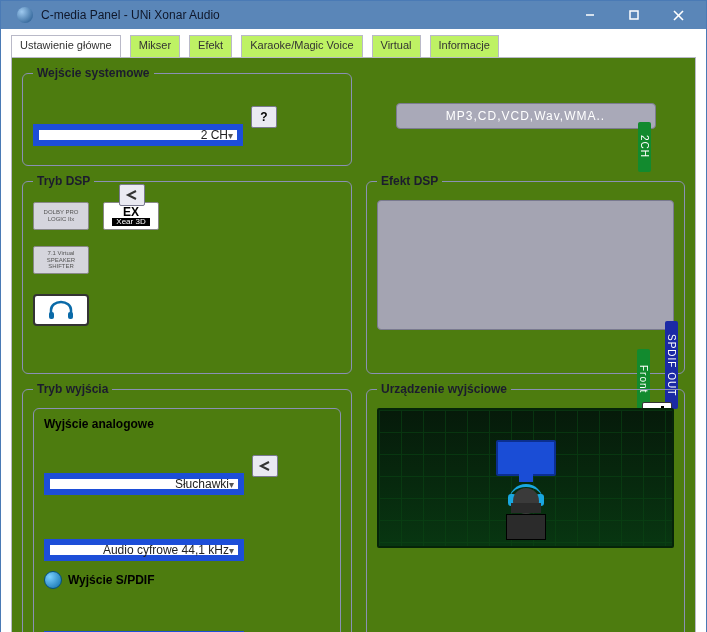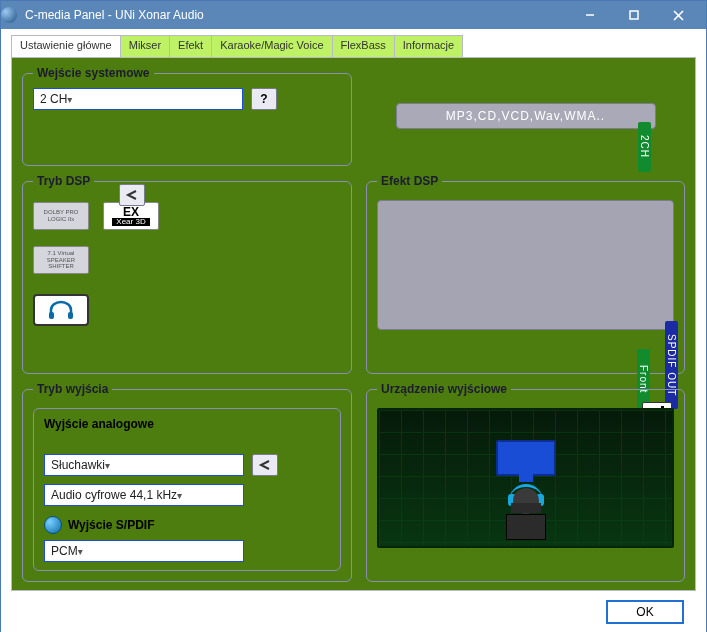--- a/index.html
+++ b/index.html
@@ -16,43 +16,43 @@
     width: 707px;
     height: 632px;
     border: 1px solid #4a7ab5;
     display: flex;
     flex-direction: column;
     box-shadow: 0 0 6px rgba(0,0,0,.25);
   }
   .titlebar {
     height: 30px;
     background: #5a86b8;
-    color: #ffffff;
+    color: #0f172a;
     display: flex;
     align-items: center;
-    padding: 0 6px 0 0;
+    padding: 0 6px 0 16px;
     font-size: 12px;
   }
   .titlebar .icon {
     width: 16px; height:16px; border-radius:50%;
     background: radial-gradient(circle at 30% 30%, #9ec9ef, #1a4f86);
     margin-right: 8px;
   }
   .titlebar .title { flex:1; }
   .win-btn {
     width: 44px; height:28px; display:flex; align-items:center; justify-content:center;
     color:#fff; font-size:13px;
   }
   .client {
     flex:1;
     background:#fff;
     padding: 6px 10px 10px 10px;
     display:flex; flex-direction:column;
   }
-  .tabbar { display:flex; gap:0; height:22px; }
+  .tabbar { display:flex; gap:10px; height:22px; }
   .tab {
     padding: 3px 8px;
     border: 1px solid #b9b9c8;
     border-bottom: none;
     background:#bef264;
     font-size:11px;
     color:#333;
     margin-right:-1px;
   }
   .tab.active {
@@ -100,25 +100,26 @@
     display:flex; align-items:center; justify-content:center;
   }
   .dsp     { grid-column:1; grid-row:2; position:relative;}
   .dspfx   { grid-column:2; grid-row:2; position:relative;}
   .outmode { grid-column:1; grid-row:3; }
   .outdev  { grid-column:2; grid-row:3; position:relative;}
 
   .select {
     width: 210px; height: 22px;
     background:#fff;
-    border:1px solid #1d4ed8;
-    display:flex; align-items:center; justify-content:flex-start;
+    border:6px solid #1d4ed8;
+    display:flex; align-items:center; justify-content:flex-end;
     padding: 0 4px 0 6px;
     font-size:12px;
     color:#222;
+    margin-top:36px;
   }
   .chev { font-size:10px; color:#555; }
   .q-btn, .tool-btn {
     width:26px; height:22px;
     border:1px solid #7a7a90;
     background:#eaeaf2;
     display:flex; align-items:center; justify-content:center;
     border-radius:2px;
     font-weight:bold;
   }
@@ -161,21 +162,21 @@
   .conn.c-2ch  { right:34px; top:56px;  background:#128a2e; height:50px;}
   .conn.c-front{ right:34px; bottom:-36px; background:#128a2e; height:60px;}
   .conn.c-spdif{ right:6px;  bottom:-36px; background:#1b2aa5; height:88px;}
 
   .sub-gbox{
     border:1px solid #8a90b5;
     border-radius:6px;
     padding:8px 10px;
     margin-top:4px;
   }
-  .sub-gbox .hdr{ font-weight:bold; margin-bottom:23px; font-size:12px;}
+  .sub-gbox .hdr{ font-weight:bold; margin-bottom:6px; font-size:12px;}
   .outmode .select{ width:200px; }
 
   .spdif-row{ display:flex; align-items:center; gap:6px; margin:10px 0 6px;}
   .spdif-toggle{
     width:18px;height:18px;border-radius:50%;
     background: radial-gradient(circle at 30% 30%, #7ad0ff, #0a6aa8);
     border:1px solid #04507e;
   }
 
   .speaker-btn{
@@ -254,21 +255,21 @@
     </div>
   </div>
 
   <div class="client">
 
     <div class="tabbar">
       <div class="tab active">Ustawienie główne</div>
       <div class="tab">Mikser</div>
       <div class="tab">Efekt</div>
       <div class="tab">Karaoke/Magic Voice</div>
-      <div class="tab">FlexBass</div>
+      <div class="tab">Virtual</div>
       <div class="tab">Informacje</div>
     </div>
 
     <div class="tabpanel">
 
       <fieldset class="gbox sysin">
         <legend>Wejście systemowe</legend>
         <div class="row">
           <div class="select">
             <span>2 CH</span>

